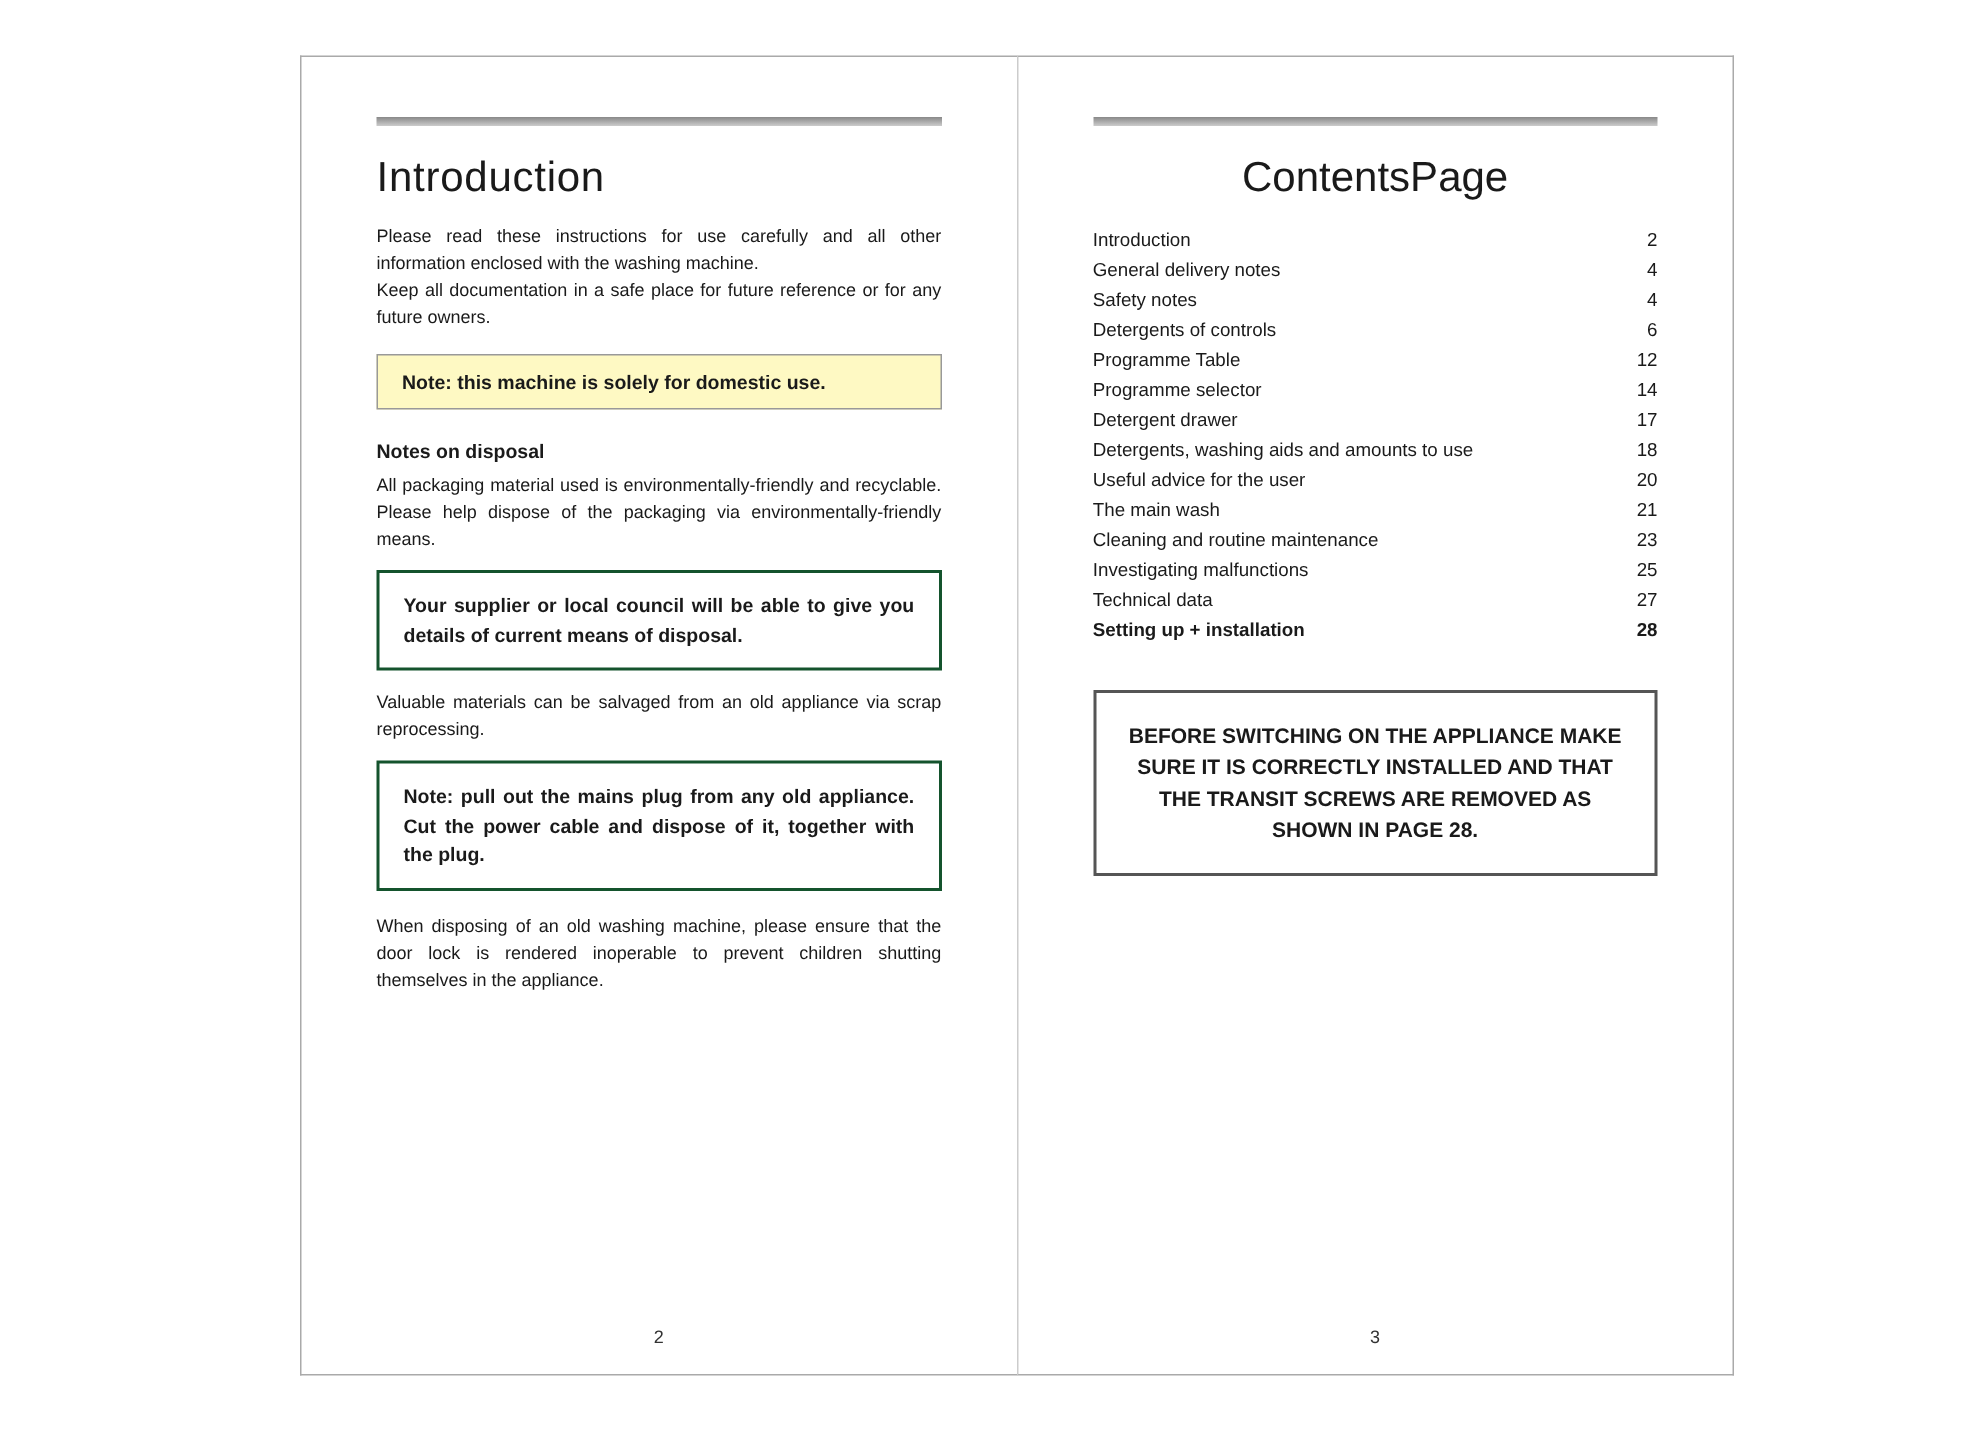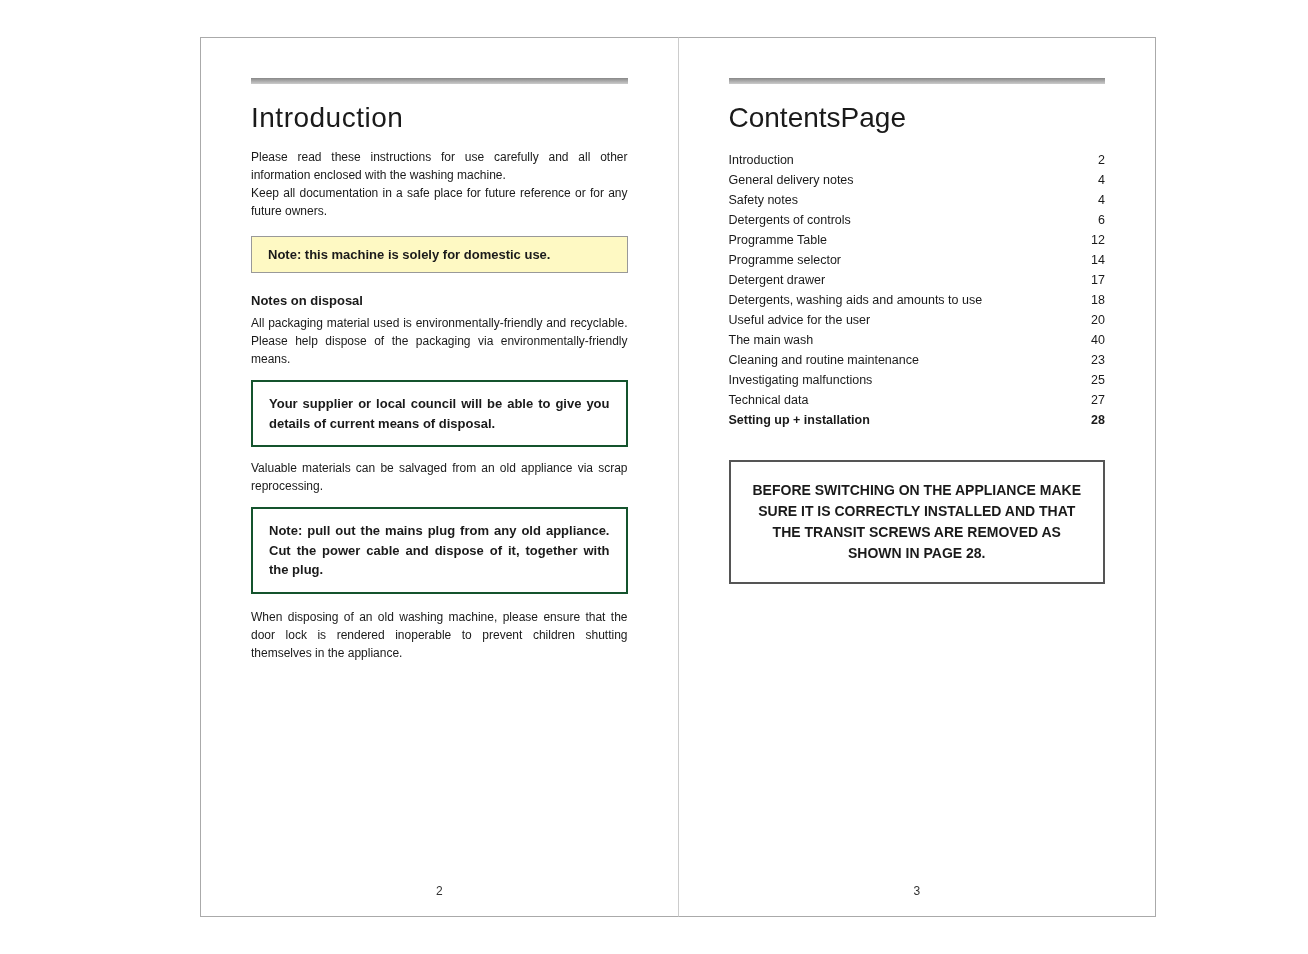--- a/index.html
+++ b/index.html
@@ -102,21 +102,21 @@
       bottom: 18px;
       left: 50%;
       transform: translateX(-50%);
       font-size: 12px;
       color: #333;
     }
 
     
     .contents-header {
       display: flex;
-      justify-content: flex-start;
+      justify-content: center;
       align-items: baseline;
       margin-bottom: 16px;
     }
 
     .contents-title {
       font-size: 28px;
       font-weight: normal;
     }
 
     .page-label {
@@ -223,21 +223,21 @@
           <tr>
             <td>Detergents, washing aids and amounts to use</td>
             <td>18</td>
           </tr>
           <tr>
             <td>Useful advice for the user</td>
             <td>20</td>
           </tr>
           <tr>
             <td>The main wash</td>
-            <td>40</td>
+            <td>21</td>
           </tr>
           <tr>
             <td>Cleaning and routine maintenance</td>
             <td>23</td>
           </tr>
           <tr>
             <td>Investigating malfunctions</td>
             <td>25</td>
           </tr>
           <tr>

